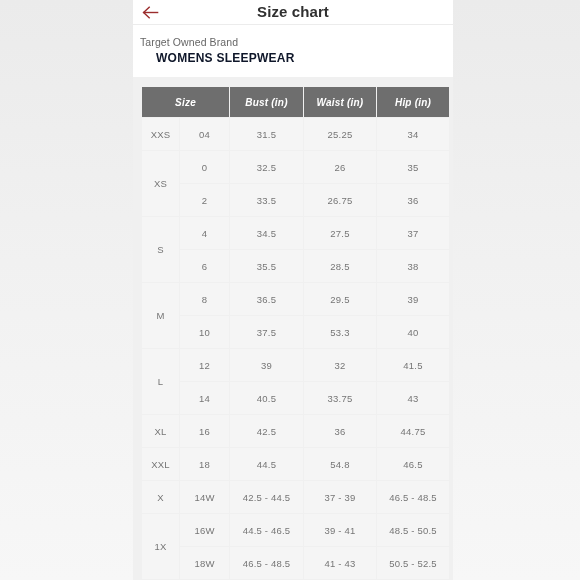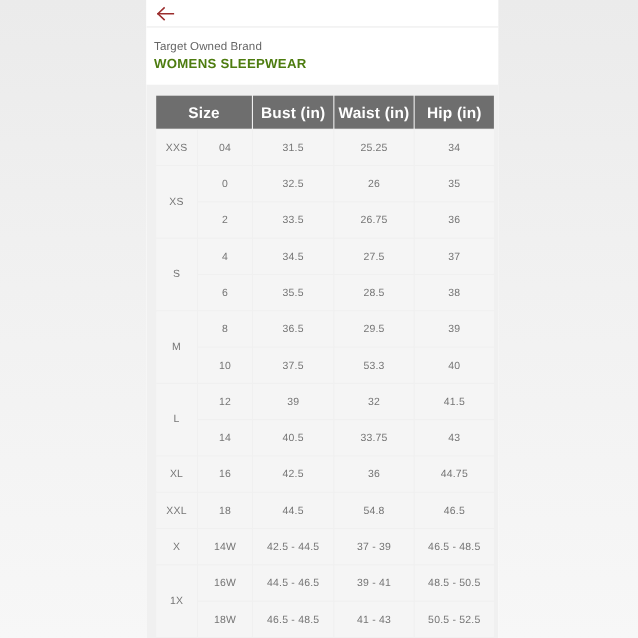--- a/index.html
+++ b/index.html
@@ -74,51 +74,53 @@
   }
   .brand-sub {
     font-size: 10.5px;
     color: #666666;
     line-height: 14px;
     letter-spacing: 0.1px;
   }
   .brand-main {
     font-size: 12px;
     font-weight: bold;
-    color: #4d7c0f;
+    color: #0f172a;
     line-height: 17px;
     letter-spacing: 0.25px;
     margin-top: 1px;
+    margin-left: 16px;
   }
 
   
   .table-region {
     background: #f0f0f0;
     padding: 9px 8px 0 8px;
     height: 100%;
     box-sizing: border-box;
   }
 
   table.size-table {
     border-collapse: separate;
     border-spacing: 1px;
     width: 304px;
     table-layout: fixed;
   }
 
   table.size-table th {
     background: #6e6e6e;
     color: #ffffff;
-    font-size: 14px;
+    font-size: 10px;
     font-weight: bold;
     height: 30px;
     letter-spacing: 0.2px;
     text-align: center;
     padding: 0;
     vertical-align: middle;
+    font-style: italic;
   }
 
   table.size-table td {
     background: #f5f5f5;
     color: #757575;
     font-size: 9.5px;
     text-align: center;
     height: 32px;
     padding: 0;
     vertical-align: middle;
@@ -144,20 +146,21 @@
 
     <div class="titlebar">
       <div class="back-btn">
         <span>
           <svg width="17" height="13" viewBox="0 0 17 13" aria-hidden="true">
             <path d="M7.2 1.2 L1.6 6.5 L7.2 11.8" fill="none" stroke="#9b2d2d" stroke-width="1.4" stroke-linecap="square"></path>
             <path d="M1.6 6.5 L15.6 6.5" fill="none" stroke="#9b2d2d" stroke-width="1.4" stroke-linecap="square"></path>
           </svg>
         </span>
       </div>
+      <div class="title">Size chart</div>
     </div>
 
     <div class="brandblock">
       <div class="brand-sub">Target Owned Brand</div>
       <div class="brand-main">WOMENS SLEEPWEAR</div>
     </div>
 
     <div class="table-region">
       <table class="size-table">
         <colgroup>

